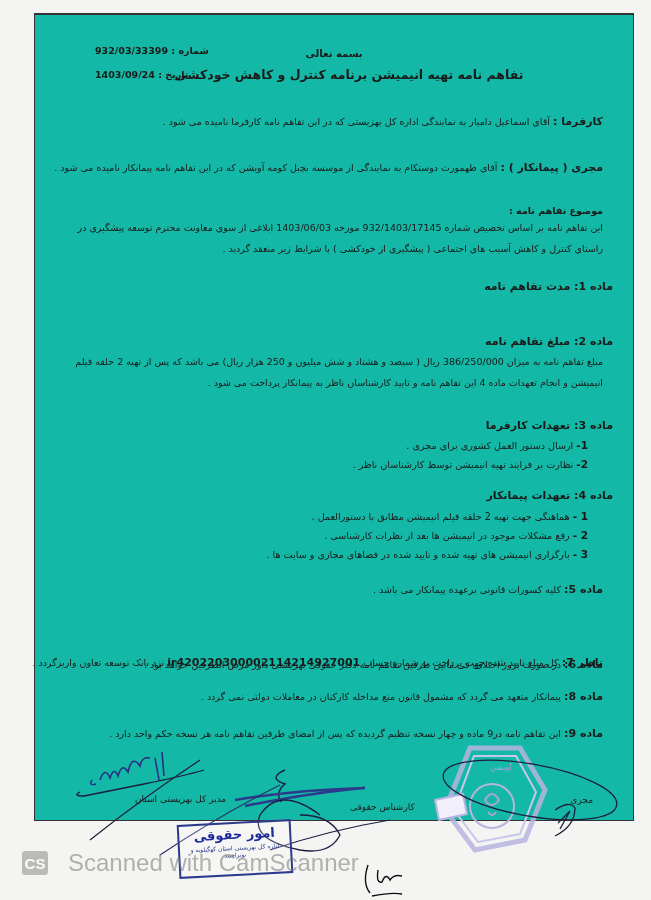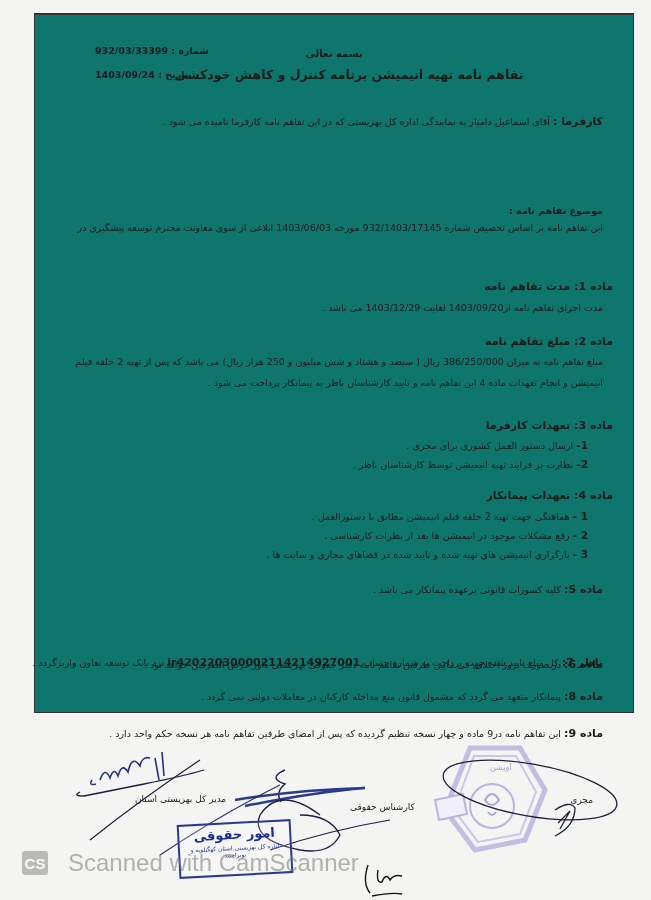--- a/index.html
+++ b/index.html
@@ -3,22 +3,22 @@
 <meta charset="utf-8">
 <style>
   html, body { margin: 0; padding: 0; }
   body {
     width: 651px; height: 900px; position: relative; overflow: hidden;
     background: #f4f4f2;
     font-family: "DejaVu Sans", sans-serif;
     color: #1a1a1a;
   }
   .page {
-    position: absolute; left: 34px; top: 13px; width: 600px; height: 700px;
-    border: 1.5px solid #333; border-top-width: 2px; background: #0f766e;
+    position: absolute; left: 34px; top: 13px; width: 600px; height: 808px;
+    border: 1.5px solid #333; border-top-width: 2px; background: #14b8a6;
     box-sizing: border-box;
   }
   .rtl { direction: rtl; unicode-bidi: embed; }
   .abs { position: absolute; }
   .hdr-left { left: 60px; font-size: 9.5px; font-weight: bold; }
   .basmala { left: 0; right: 0; top: 33px; text-align: center; font-size: 10px; font-weight: bold; }
   .doc-title { left: 0; right: 0; top: 52px; text-align: center; font-size: 12.5px; font-weight: bold; padding-left: 30px; }
   .line { right: 30px; font-size: 9.5px; white-space: nowrap; }
   .line b { font-size: 11px; }
   .section-h { right: 20px; font-size: 11px; font-weight: bold; }
@@ -52,26 +52,30 @@
     <span>1403/09/24</span>
   </div>
 
   <div class="abs basmala rtl">بسمه تعالی</div>
   <div class="abs doc-title rtl">تفاهم نامه تهیه انیمیشن برنامه کنترل و کاهش خودکشی</div>
 
   <div class="abs line rtl" style="top:100px;">
     <b>کارفرما :</b>
     <span>آقای اسماعیل دامیار  به نمایندگی اداره کل بهزیستی که در این تفاهم نامه کارفرما نامیده می شود .</span>
   </div>
+  <div class="abs line rtl" style="top:146px;">
+    <b>مجری ( پیمانکار ) :</b>
+    <span>آقای طهمورث دوستکام به نمایندگی از موسسه بچبل کومه آویشن که در این تفاهم نامه پیمانکار نامیده می شود .</span>
+  </div>
 
   <div class="abs rtl" style="right:30px; top:190px; font-size:9.5px; font-weight:bold;">موضوع تفاهم نامه :</div>
   <div class="abs line rtl" style="top:207px;">این تفاهم نامه بر اساس تخصیص شماره 932/1403/17145 مورخه 1403/06/03 ابلاغی از سوی معاونت محترم توسعه پیشگیری در</div>
+  <div class="abs line rtl" style="top:228px;">راستای کنترل و کاهش آسیب های اجتماعی ( پیشگیری از خودکشی ) با شرایط زیر منعقد گردید .</div>
 
   <div class="abs section-h rtl" style="top:265px;">ماده 1: مدت تفاهم نامه</div>
-  <div class="abs line rtl" style="top:287px;">مدت اجرای تفاهم نامه از1403/09/20  لغایت  1403/12/29 می باشد .</div>
 
   <div class="abs section-h rtl" style="top:320px;">ماده 2: مبلغ تفاهم نامه</div>
   <div class="abs line rtl" style="top:341px;">مبلغ تفاهم نامه به میزان 386/250/000 ریال ( سیصد و هشتاد و شش میلیون و 250 هزار ریال) می باشد که پس از تهیه 2 حلقه فیلم</div>
   <div class="abs line rtl" style="top:362px;">انیمیشن و انجام تعهدات ماده 4 این تفاهم نامه و تایید کارشناسان ناظر به پیمانکار پرداخت می شود .</div>
 
   <div class="abs section-h rtl" style="top:404px;">ماده 3: تعهدات کارفرما</div>
   <div class="abs item rtl" style="right:45px; top:424px;">
     <span class="num">1-</span>
     <span>ارسال دستور العمل کشوری برای مجری .</span>
   </div>

